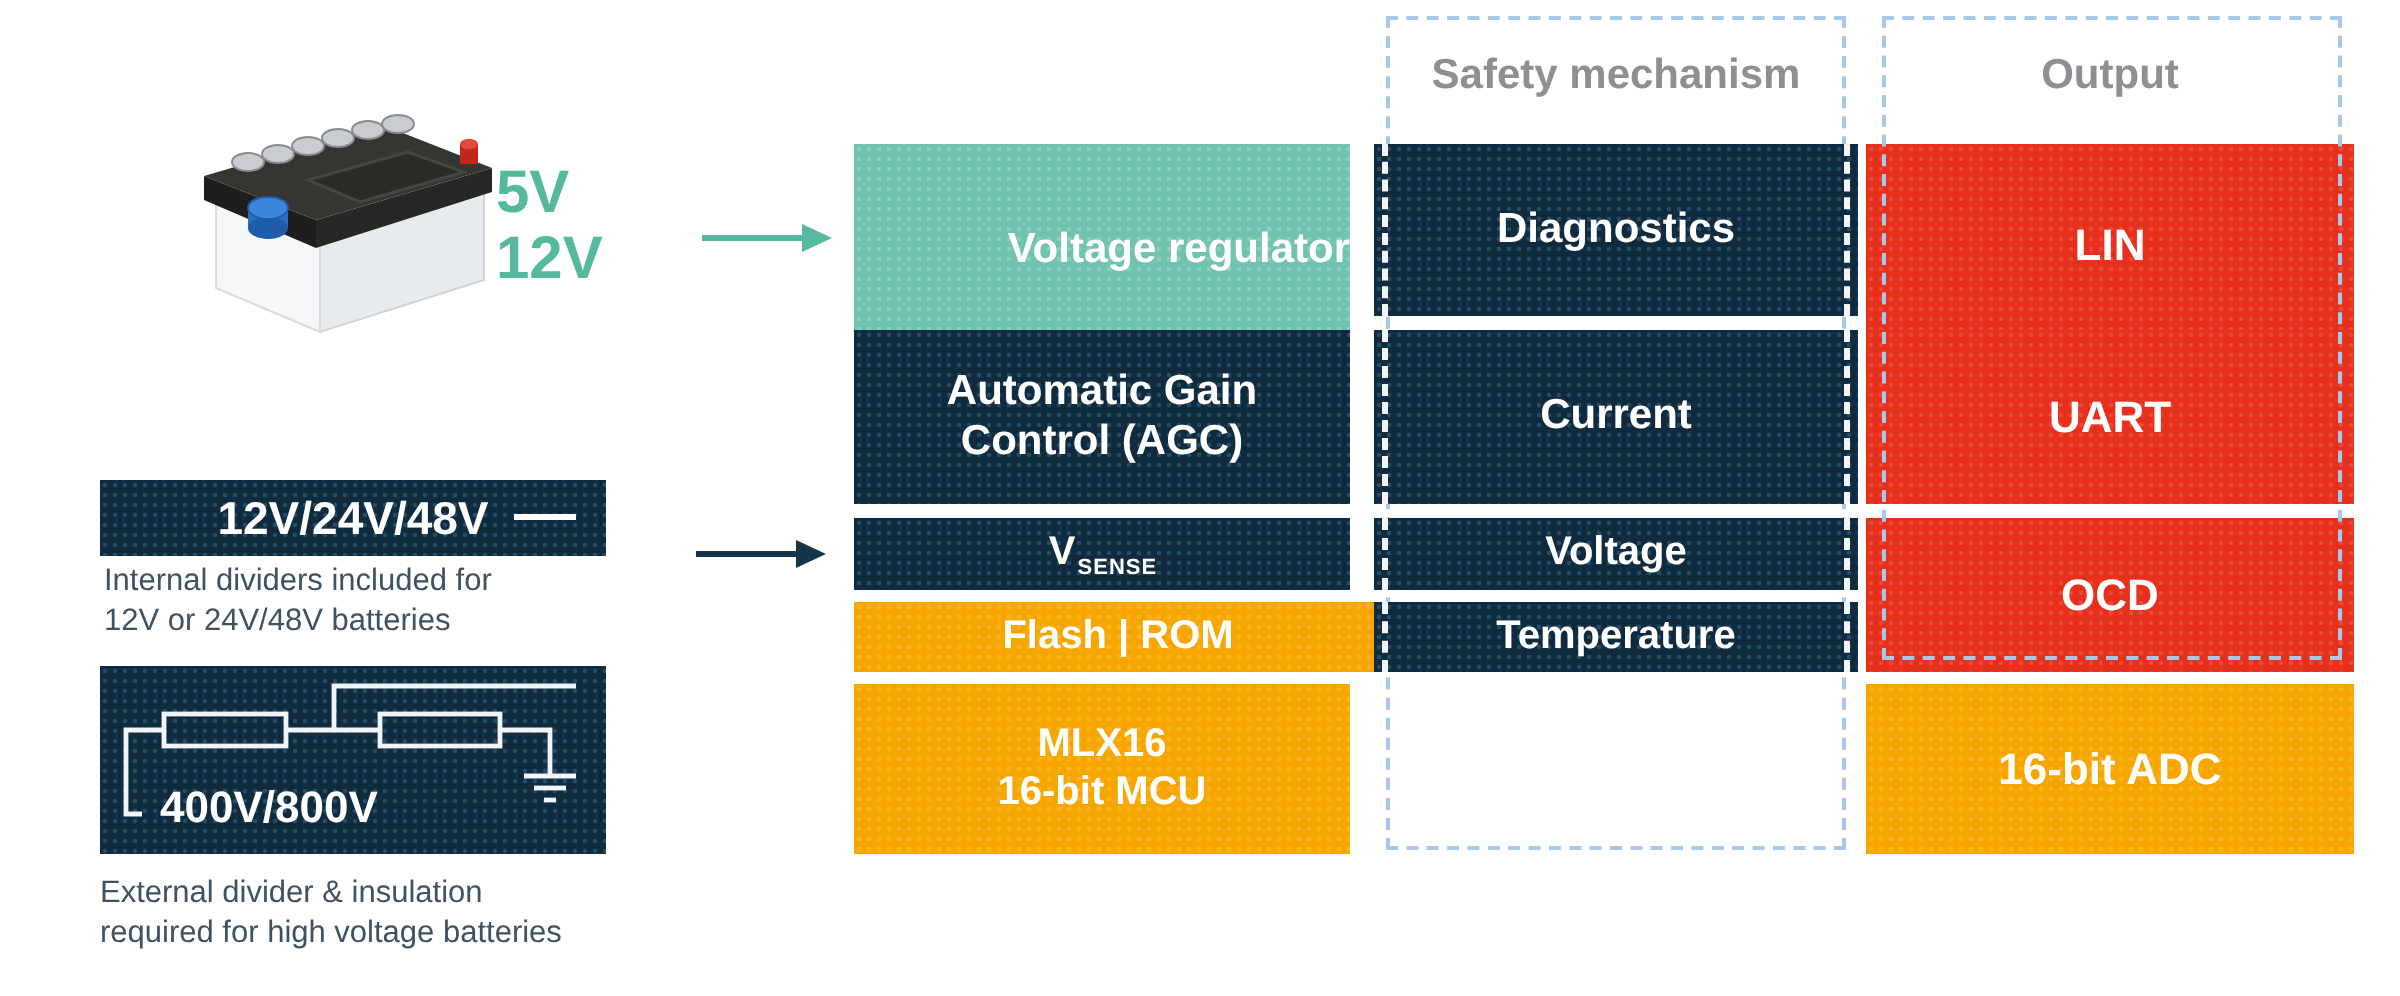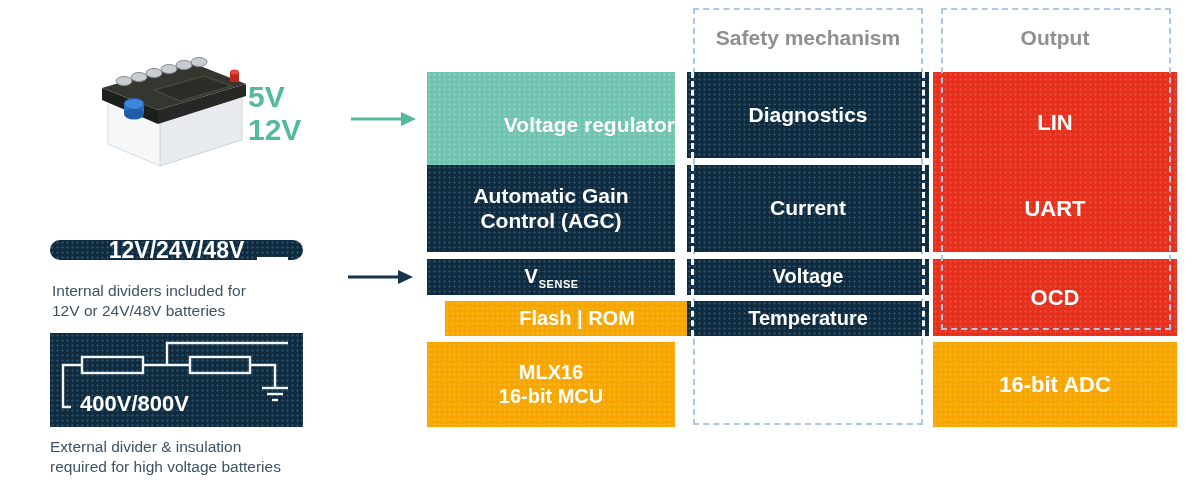--- a/index.html
+++ b/index.html
@@ -123,21 +123,21 @@
       <span>Control (AGC)</span>
     </span>
   </div>
 
   <div class="block navy fs20" style="left:427px;top:259px;width:248px;height:36px;">
     <span>
       <span>V</span><sub class="vsub">SENSE</sub>
     </span>
   </div>
 
-  <div class="block orange fs20" style="left:445px;top:301px;width:264px;height:35px;justify-content:center;">
+  <div class="block orange fs20" style="left:427px;top:301px;width:264px;height:35px;justify-content:center;">
     <span>Flash | ROM</span>
   </div>
 
   <div class="block orange fs20" style="left:427px;top:342px;width:248px;height:85px;">
     <span>
       <span>MLX16</span><br>
       <span>16-bit MCU</span>
     </span>
   </div>
 
@@ -175,21 +175,21 @@
   <div class="block red fs22" style="left:933px;top:259px;width:244px;height:77px;">
     <span>OCD</span>
   </div>
 
   <div class="block orange fs22" style="left:933px;top:342px;width:244px;height:85px;">
     <span>16-bit ADC</span>
   </div>
 
   <div class="dash-frame" style="left:941px;top:8px;width:230px;height:322px;z-index:5;"></div>
 
-  <div class="input-box hv-box" style="left:50px;top:240px;width:253px;height:20px;border-radius:15px;">
+  <div class="input-box hv-box" style="left:50px;top:240px;width:253px;height:38px;">
     <span>12V/24V/48V</span>
     <span class="hv-dash"></span>
   </div>
   <div class="caption" style="left:52px;top:281px;">
     <div>Internal dividers included for</div>
     <div>12V or 24V/48V batteries</div>
   </div>
 
   <div class="input-box" style="left:50px;top:333px;width:253px;height:94px;">
     <svg width="253" height="94" viewBox="0 0 253 94" style="position:absolute;left:0;top:0;">

